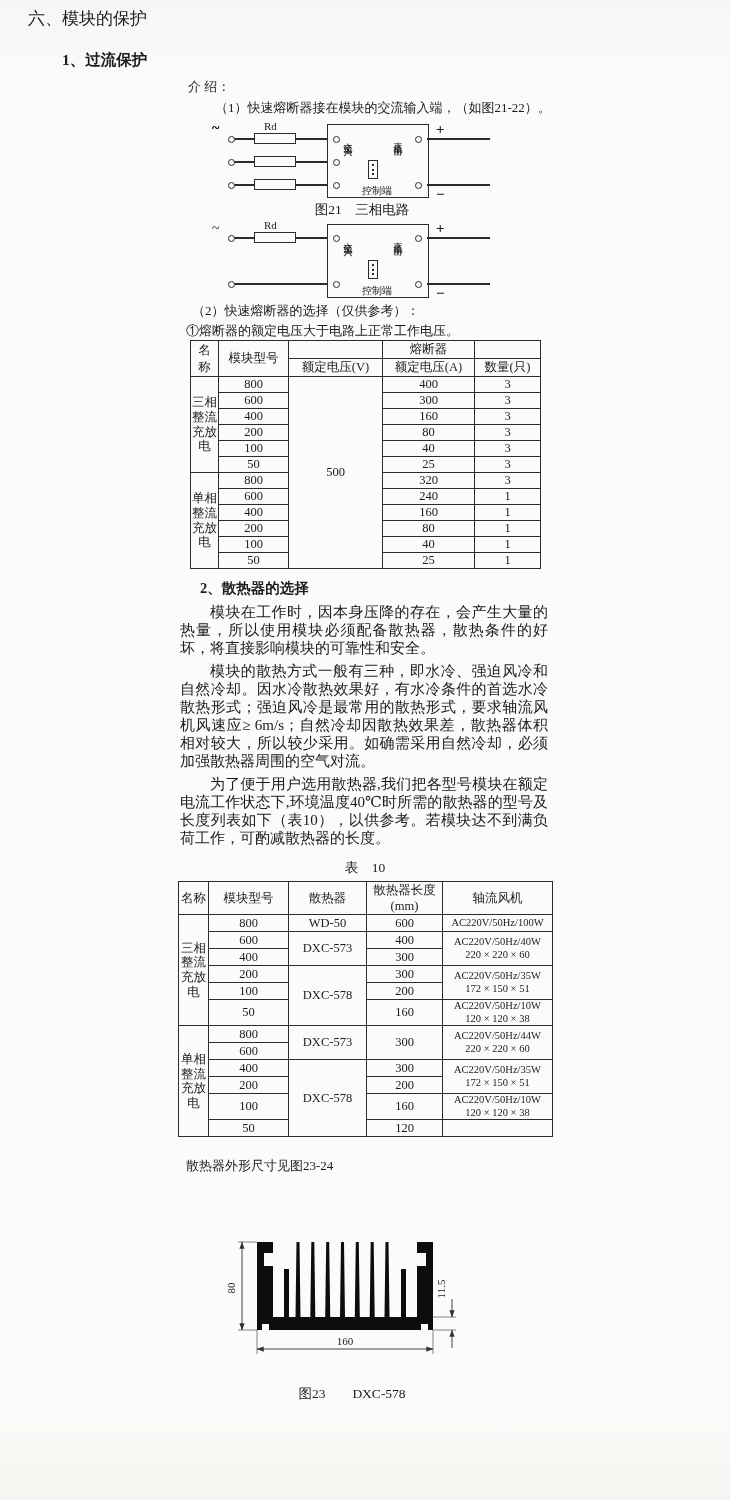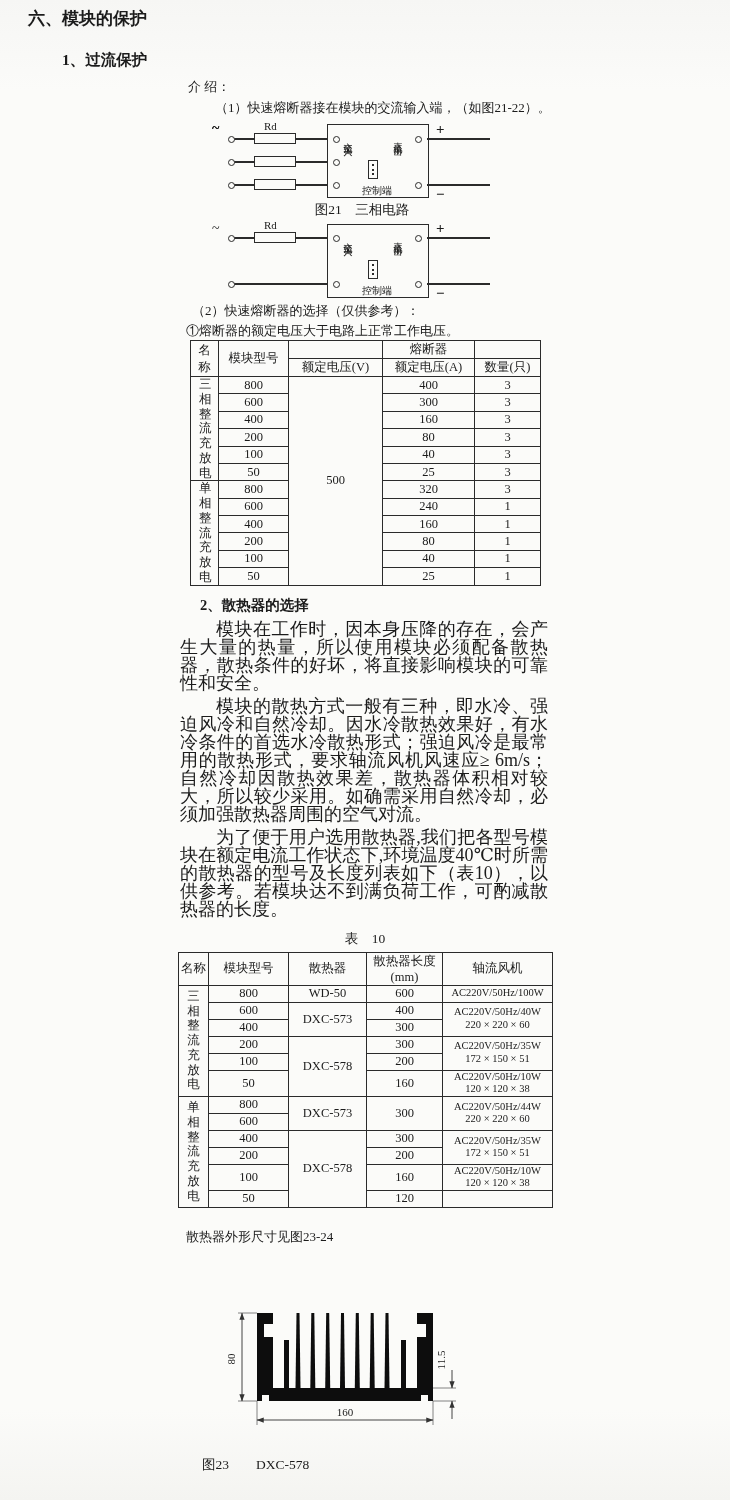--- a/index.html
+++ b/index.html
@@ -2,21 +2,21 @@
 <html><head>
 <meta charset="utf-8">
 <style>
   html,body{margin:0;padding:0}
   body{
     width:730px;height:1500px;overflow:hidden;position:relative;
     background:linear-gradient(180deg,#f6f6f4 0%,#fbfbf9 6%,#fbfbf9 94%,#f4f4f1 100%);
     font-family:"Liberation Serif","DejaVu Serif",serif;color:#1b1b1b;
   }
   .doc{position:relative;padding-top:7px}
-  .h1{font-size:17px;font-weight:700;margin:0 0 0 28px}
+  .h1{font-size:17px;font-weight:400;margin:0 0 0 28px}
   .h2{font-size:15.5px;font-weight:600;margin:20px 0 0 62px}
   .lead{font-size:16.5px;font-weight:600;margin:5px 0 0 62px}
   .intro{font-size:13px;margin:7px 0 0 188px}
   .pt{font-size:13px;margin:3px 0 0 215px}
   .pt2{font-size:13px;margin:4px 0 0 192px}
   .note{font-size:13px;margin:2px 0 0 186px}
 
   .cfig{margin:4px 0 0 212px;width:300px}
   .circuit{position:relative;height:76px}
   .cbox{position:absolute;border:1.6px solid #2b2b2b;background:transparent}
@@ -33,31 +33,31 @@
   .ccap{font-size:13.5px;text-align:center;margin-top:3px}
 
   .tlabel{font-size:13.5px;text-align:center;margin:12px 0 4px}
   .t9wrap{margin-left:190px;width:350px}
   .t10wrap{margin-left:178px;width:374px}
   table{border-collapse:collapse;width:100%;font-size:12.5px;table-layout:fixed}
   th,td{border:1px solid #2b2b2b;text-align:center;padding:0 2px;height:15px;
         white-space:pre-line;font-weight:normal;overflow:hidden}
   #t10 th,#t10 td{height:16px}
   #t10 th{height:15px}
-  td.vert{padding:0 8px;line-height:1.18;word-break:break-all}
+  td.vert{padding:0 1px;line-height:1.18;word-break:break-all}
   td.small{font-size:10.5px;line-height:1.2}
 
   .h3{font-size:14.5px;font-weight:600;margin:10px 0 0 200px}
-  .para{width:368px;margin:5px 0 0 180px;font-size:18px;line-height:18px;
+  .para{width:368px;margin:5px 0 0 180px;font-size:15px;line-height:18px;
         text-align:justify;text-indent:2em}
   .notefig{font-size:13px;margin:20px 0 0 186px}
 
   .hsfig{margin-top:46px}
   .hs23{margin-left:202px}
-  .hscap{font-size:13.5px;margin-top:10px}
+  .hscap{font-size:13.5px;text-align:center;margin-top:10px}
   .hs23cap{width:300px;margin-left:202px}
   svg text{font-family:"Liberation Serif","DejaVu Serif",serif;fill:#1b1b1b;font-size:11px}
   .dim{stroke:#444;stroke-width:1;fill:none}
   .ext{stroke:#666;stroke-width:0.8;fill:none}
   .solid{fill:#0d0d0d;stroke:none}
   .cut{fill:#fbfbf9;stroke:none}
 </style>
 </head>
 <body>
 

